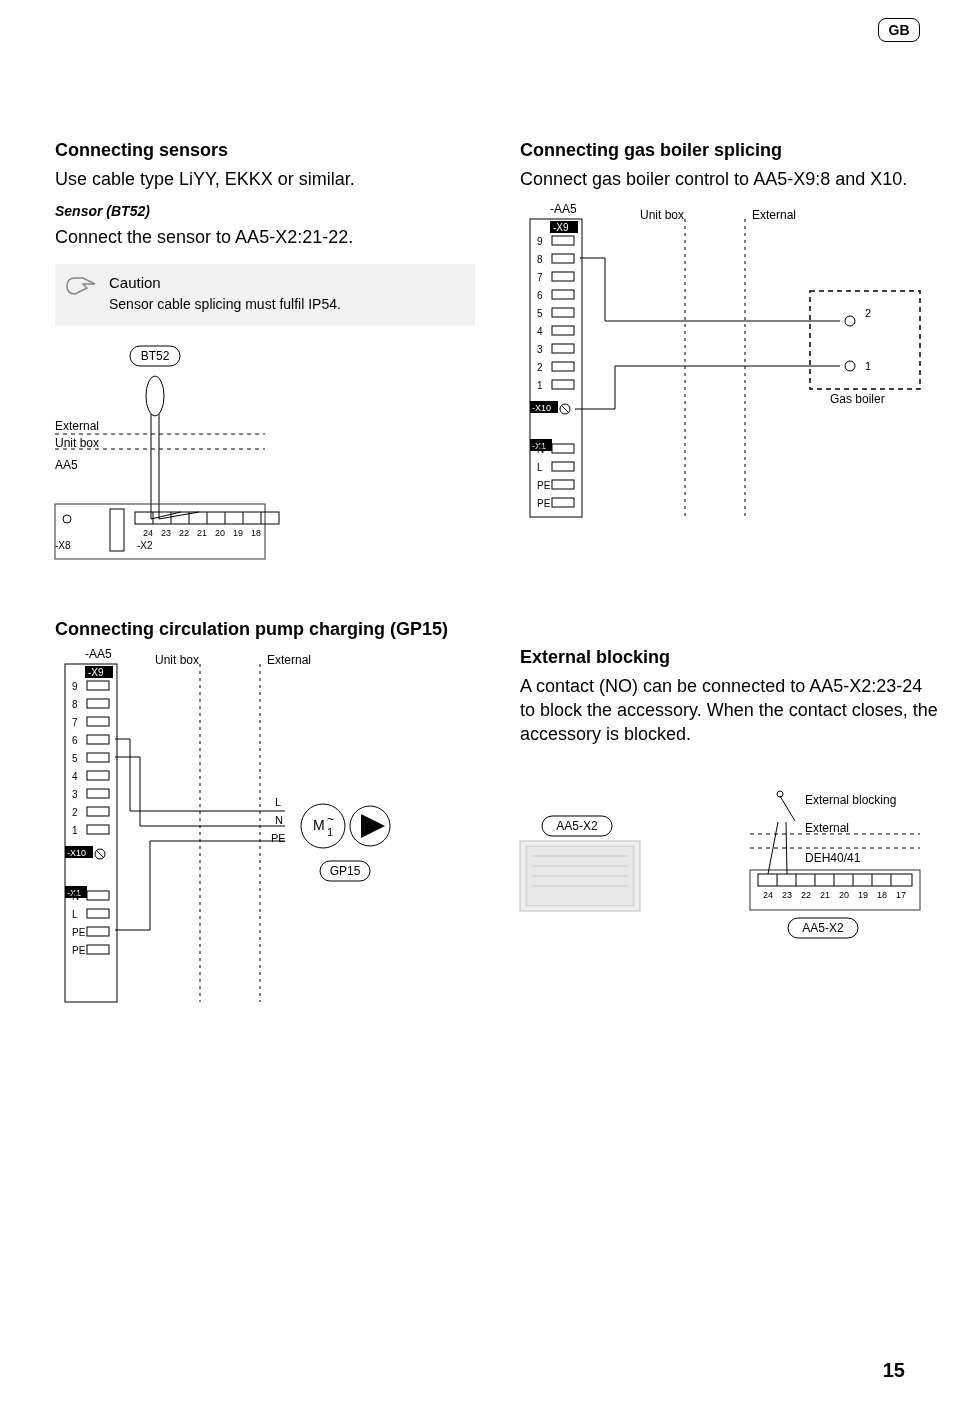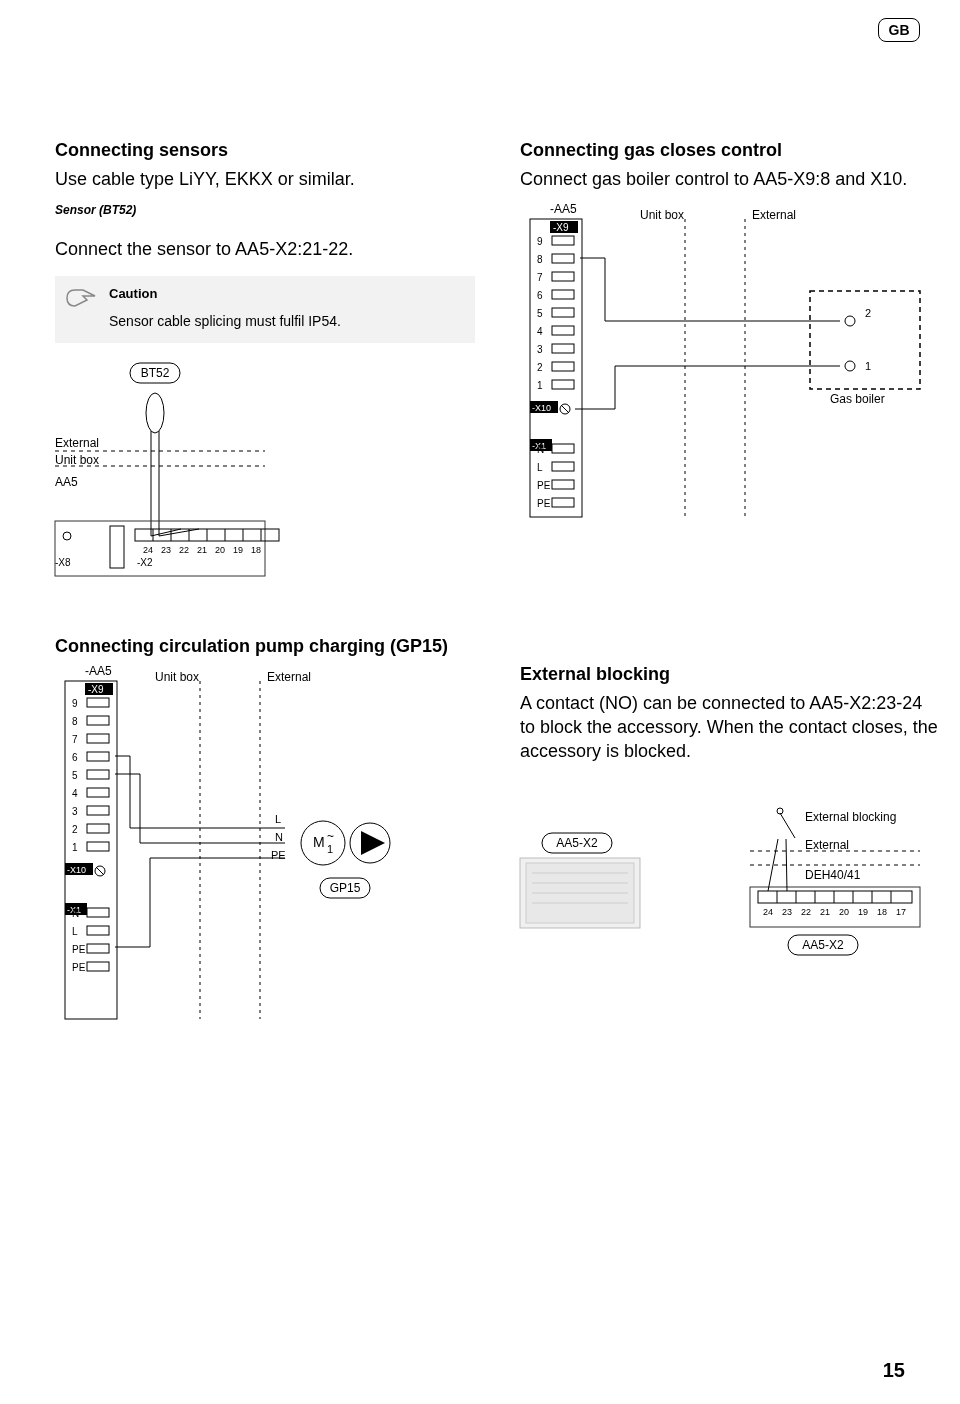--- a/index.html
+++ b/index.html
@@ -30,33 +30,33 @@
   }
   .page-grid {
     display: grid;
     grid-template-columns: 1fr 1fr;
     column-gap: 45px;
     margin-top: 120px;
   }
   .section { margin-bottom: 30px; }
   .h2 { font-size: 18px; font-weight: bold; margin-bottom: 6px; }
   .body-text { font-size: 18px; line-height: 1.35; margin-bottom: 10px; }
-  .subhead { font-size: 12px; font-weight: bold; font-style: italic; margin: 12px 0 20px; }
+  .subhead { font-size: 14px; font-weight: bold; font-style: italic; margin: 12px 0 6px; }
   .caution-box {
     background: #f2f2f2;
     margin-top: 14px;
     padding: 10px 12px 14px 54px;
     position: relative;
     font-size: 14px;
   }
   .caution-box .icon {
     position: absolute; left: 10px; top: 10px;
     width: 32px; height: 24px;
   }
-  .caution-title { font-weight: bold; margin-bottom: 12px; font-size: 13px; }
+  .caution-title { font-weight: normal; margin-bottom: 5px; font-size: 15px; }
   .diagram { position: relative; width: 100%; }
 
   .terminal-strip {
     display: flex;
     gap: 2px;
   }
   svg { overflow: visible; }
 </style>
 </head>
 <body>
@@ -125,21 +125,21 @@
         <line x1="134" y1="168" x2="134" y2="180" stroke="#000"></line>
         <line x1="152" y1="168" x2="152" y2="180" stroke="#000"></line>
         <line x1="170" y1="168" x2="170" y2="180" stroke="#000"></line>
         <line x1="188" y1="168" x2="188" y2="180" stroke="#000"></line>
         <line x1="206" y1="168" x2="206" y2="180" stroke="#000"></line>
       </svg>
     </div>
   </div>
 
   <div class="section">
-    <div class="h2">Connecting gas closes control</div>
+    <div class="h2">Connecting gas boiler splicing</div>
     <div class="body-text">Connect gas boiler control to AA5-X9:8 and X10.</div>
 
     <div class="diagram" style="height:320px;">
       <svg width="420" height="320">
         <text x="30" y="12" font-size="12">-AA5</text>
 
         <rect x="10" y="18" width="52" height="298" fill="#fff" stroke="#000"></rect>
 
         <rect x="30" y="20" width="28" height="12" fill="#000"></rect>
         <text x="33" y="30" font-size="10" fill="#fff">-X9</text>

